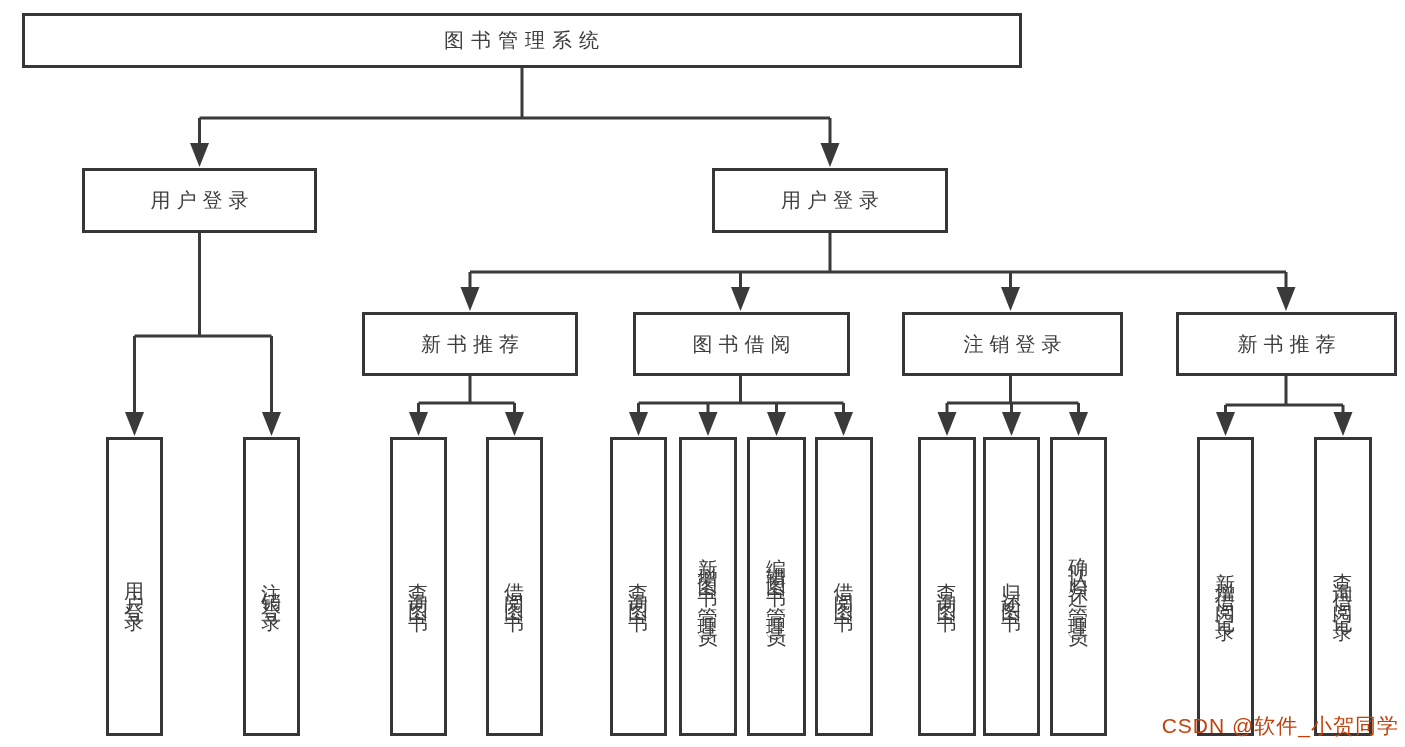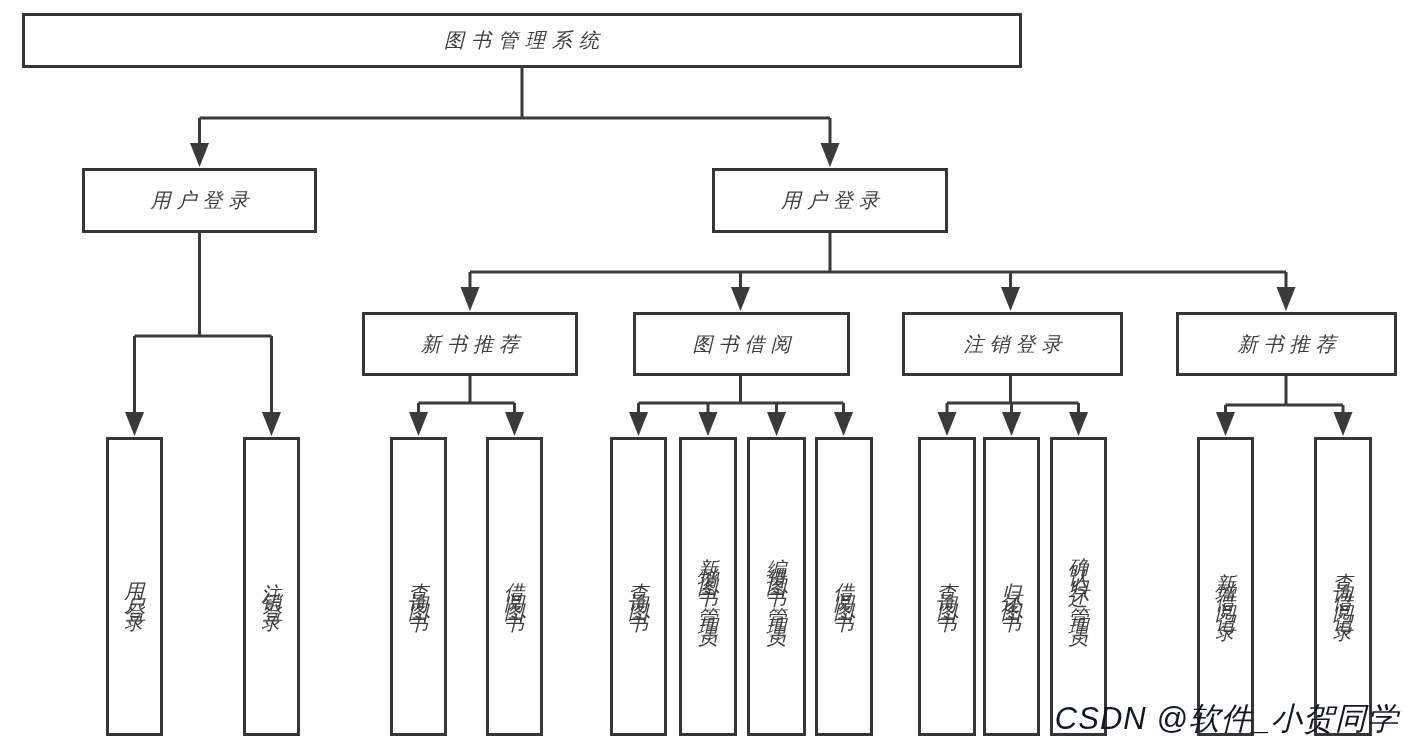--- a/index.html
+++ b/index.html
@@ -7,21 +7,20 @@
     padding: 0;
     background: #ffffff;
   }
   #stage {
     position: relative;
     width: 1405px;
     height: 747px;
     background: #ffffff;
     font-family: "Liberation Sans", "DejaVu Sans", sans-serif;
     overflow: hidden;
-    font-style: italic;
   }
   #connectors {
     position: absolute;
     left: 0;
     top: 0;
     z-index: 0;
   }
   .box {
     position: absolute;
     box-sizing: border-box;
@@ -45,23 +44,23 @@
     text-orientation: mixed;
     font-size: 20px;
     letter-spacing: 10px;
     line-height: 1;
     white-space: nowrap;
   }
   #watermark {
     position: absolute;
     right: 6px;
     bottom: 7px;
-    font-size: 31px;
+    font-size: 21px;
     letter-spacing: 1px;
-    color: #0f172a;
+    color: #c2410c;
     z-index: 5;
     white-space: nowrap;
   }
   svg path {
     stroke: #3a3a3a;
     stroke-width: 3;
     fill: none;
   }
   svg polygon {
     fill: #3a3a3a;

